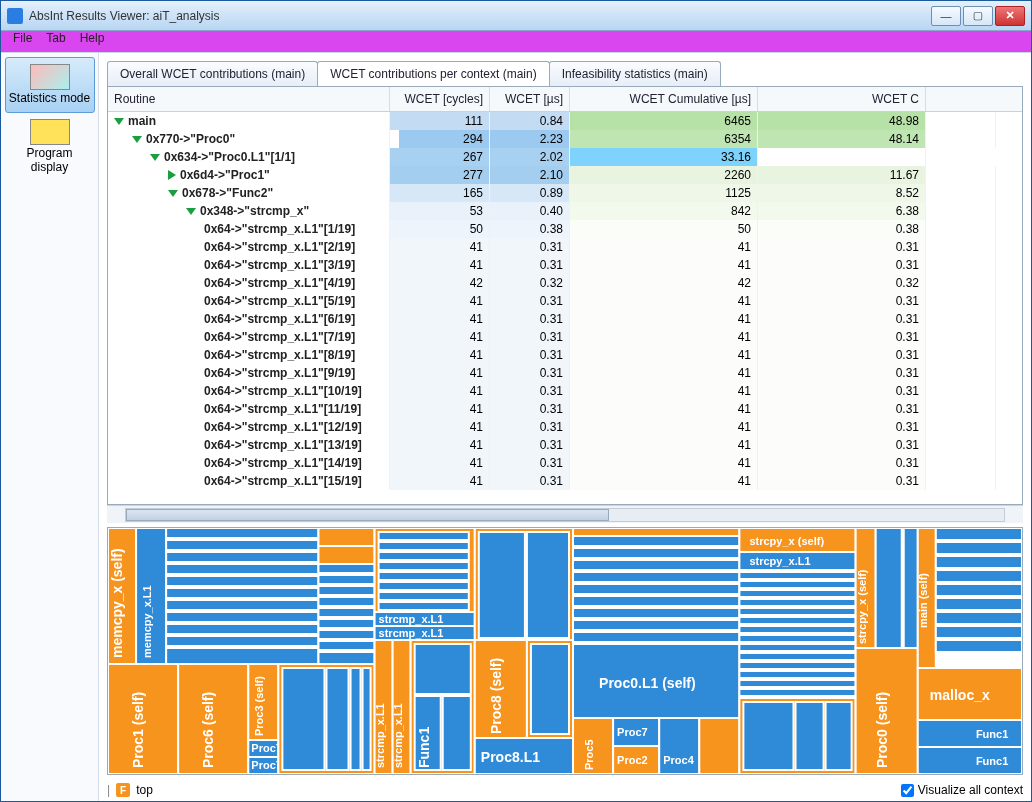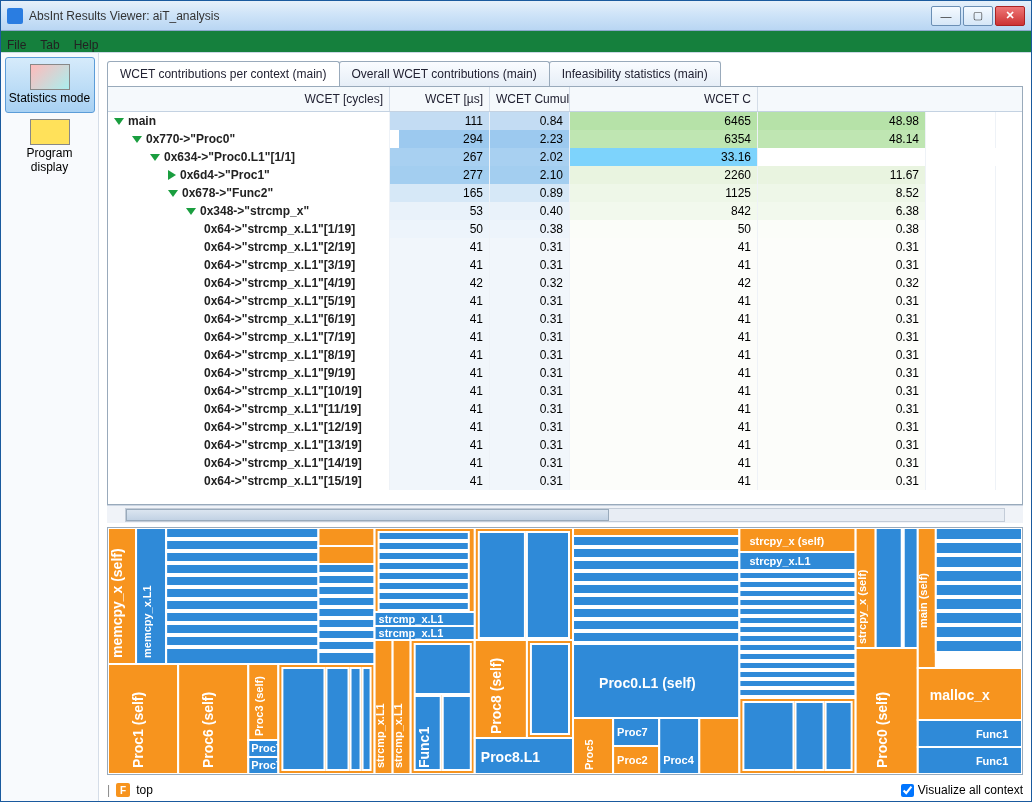--- a/index.html
+++ b/index.html
@@ -6,21 +6,21 @@
 body { background: #fff; }
 
 .window { width: 1032px; height: 802px; border: 1px solid #1a5a9e; display: flex; flex-direction: column; background:#fff; }
 .titlebar { height: 30px; background: linear-gradient(to bottom, #e6f0fa 0%, #cfe4f8 45%, #b9d6f3 100%); display: flex; align-items: center; padding: 0 6px; border-bottom: 1px solid #8aa8cc; }
 .titlebar .icon { width: 16px; height: 16px; background: #2a7de1; border-radius: 2px; margin-right: 6px; }
 .titlebar .title { flex: 1; color: #333; }
 .winbtns { display: flex; gap: 2px; }
 .winbtn { width: 30px; height: 20px; border-radius: 2px; display:flex; align-items:center; justify-content:center; border:1px solid #6b8fb5; background: linear-gradient(#f5faff,#d6e7f7); color:#333; font-size:11px; }
 .winbtn.close { background: linear-gradient(#e77,#c33); border-color:#a22; color:#fff; font-weight:bold; }
 
-.menubar { height: 22px; display:flex; align-items:flex-end; padding: 0 6px; gap: 14px; border-bottom:1px solid #ccd8e6; background:#15803d; }
+.menubar { height: 22px; display:flex; align-items:flex-start; padding: 0 12px; gap: 14px; border-bottom:1px solid #ccd8e6; background:#d946ef; }
 .menubar span { color:#222; }
 
 .content { flex:1; display:flex; min-height:0; }
 
 .sidebar { width: 98px; background:#f8fafd; border-right:1px solid #d5dde8; display:flex; flex-direction:column; align-items:center; padding-top:4px; }
 .sb-item { width:90px; display:flex; flex-direction:column; align-items:center; padding:6px 2px; border-radius:3px; line-height:1.15; text-align:center;}
 .sb-item.active { background: linear-gradient(#d6ebfb,#a8d1f3); border:1px solid #5b9cd8; }
 .sb-icon { width:40px; height:26px; margin-bottom:2px; border:1px solid #888; }
 .sb-icon.stats { background: linear-gradient(135deg,#fbb 0%, #aee 100%); }
 .sb-icon.prog { background: #ffe15a; }
@@ -86,27 +86,28 @@
         <span>Statistics mode</span>
       </div>
       <div class="sb-item">
         <div class="sb-icon prog"></div>
         <span>Program display</span>
       </div>
     </div>
 
     <div class="main">
       <div class="tabs">
+        <div class="tab">Overall WCET contributions (main)</div>
         <div class="tab active">WCET contributions per context (main)</div>
-        <div class="tab">Overall WCET contributions (main)</div>
         <div class="tab">Infeasibility statistics (main)</div>
       </div>
 
       <div class="table-wrap">
         <div class="table-head">
+          <div class="th">Routine</div>
           <div class="th r">WCET [cycles]</div>
           <div class="th r">WCET [µs]</div>
           <div class="th r">WCET Cumulative [µs]</div>
           <div class="th r">WCET C</div>
         </div>
         <div class="table-body" id="tbody">
             <div class="row">
               <div class="cell routine" style="padding-left: 6px;">
                 <span class="arrow"></span>
                 <span>main</span>

